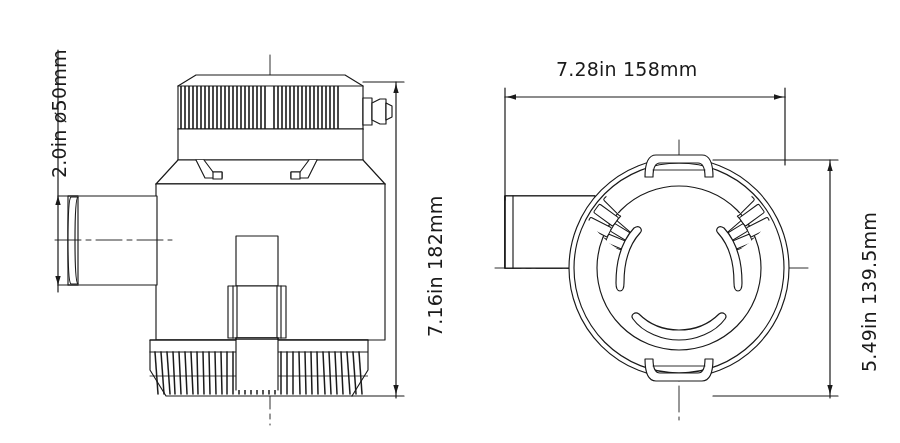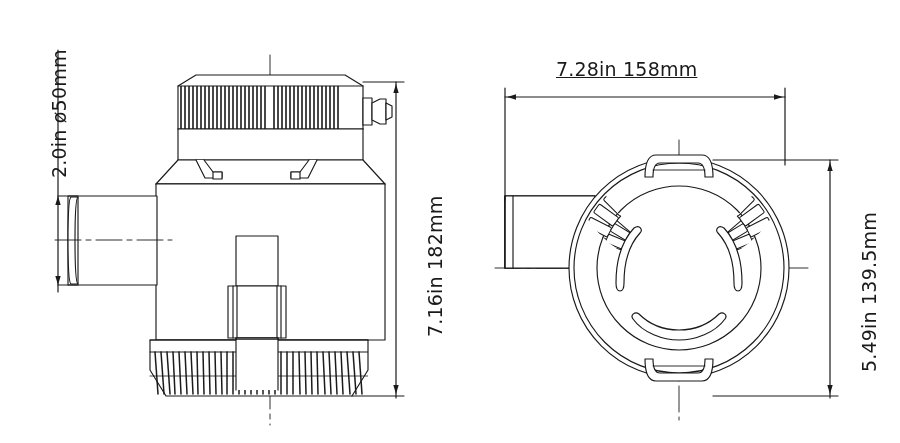--- a/index.html
+++ b/index.html
@@ -510,17 +510,17 @@
         <path d="M830,394 L827.3,385 L832.7,385 Z" fill="#1a1a1a" stroke="none"></path>
       </g>
 
     </g>
   </svg>
 
   <div class="dimlabel vert-up" style="left:48px; top:178px;">2.0in ø50mm</div>
 
   <div class="dimlabel vert-up" style="left:424px; top:337px;">7.16in 182mm</div>
 
-  <div class="dimlabel" style="left:556px; top:58px;text-decoration:underline;">7.28in  158mm</div>
+  <div class="dimlabel" style="left:556px; top:58px;">7.28in  158mm</div>
 
   <div class="dimlabel vert-up" style="left:858px; top:372px;">5.49in 139.5mm</div>
 
 </div>
 
 </body></html>

